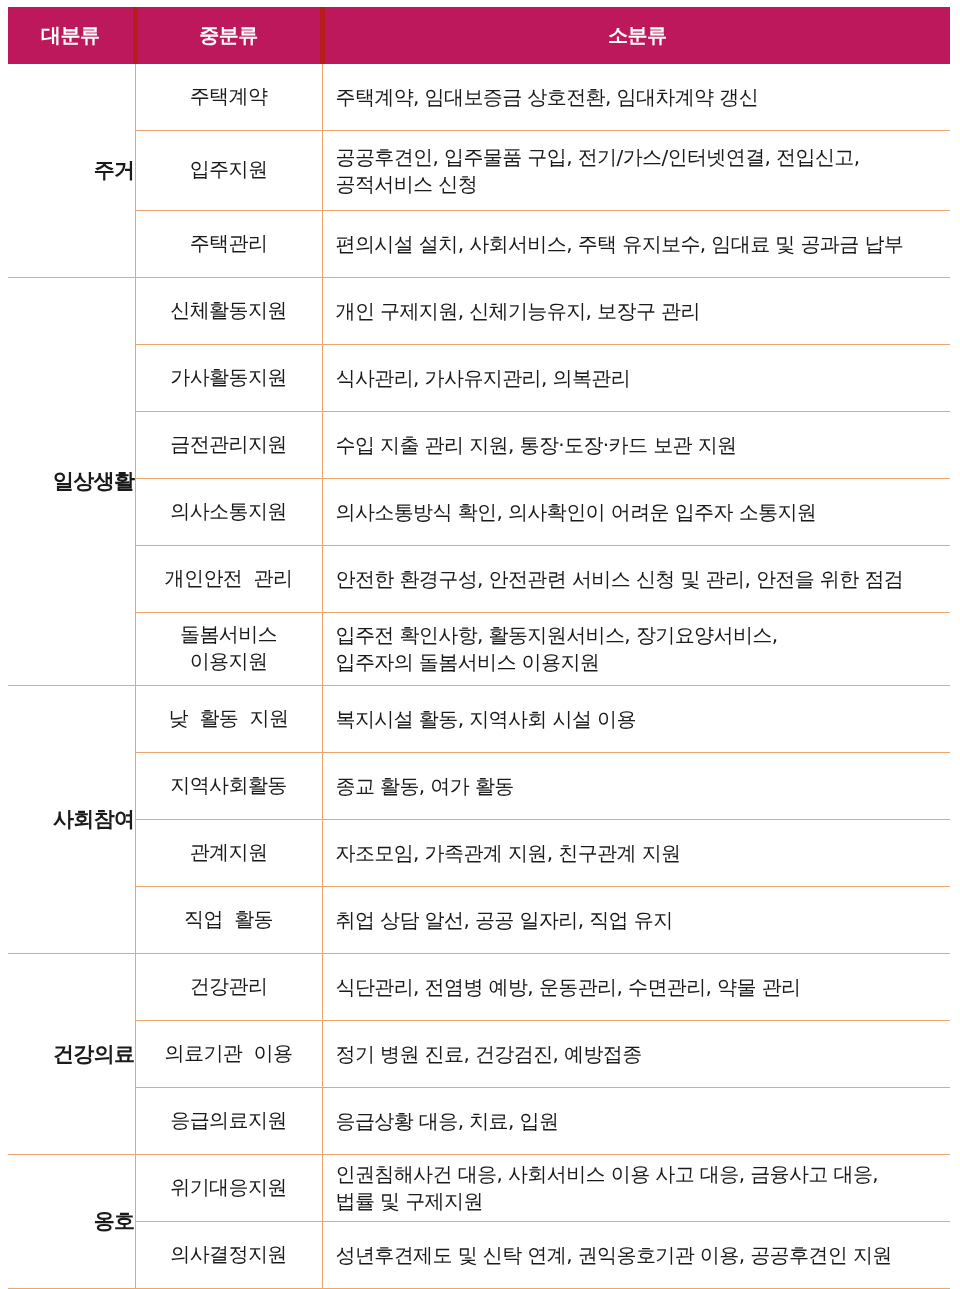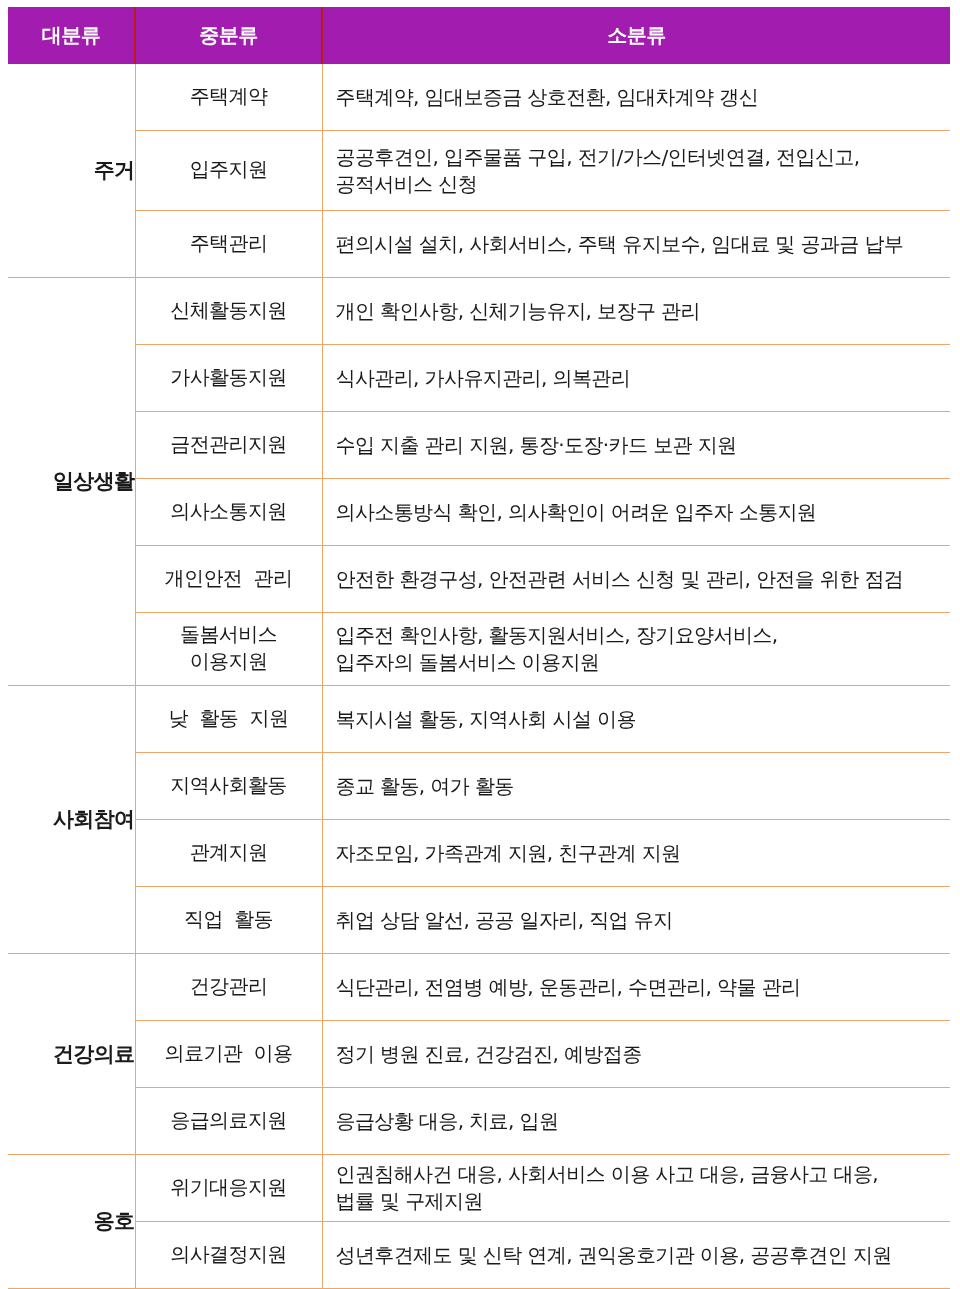--- a/index.html
+++ b/index.html
@@ -1,23 +1,23 @@
 <!DOCTYPE html>
 <html><head>
   <meta charset="utf-8">
   <style>
     html, body { margin: 0; padding: 0; background: #ffffff; }
     body { width: 960px; height: 1289px; position: relative; overflow: hidden;
            font-family: "DejaVu Sans", "Liberation Sans", sans-serif; color: #1a1a1a; }
     table.cat { position: absolute; left: 8px; top: 7px; width: 942px;
                 border-collapse: collapse; table-layout: fixed; }
     col.c1 { width: 127px; } col.c2 { width: 187px; } col.c3 { width: 628px; }
-    thead th { background: #a21caf; color: #ffffff; font-weight: bold; font-size: 20px;
+    thead th { background: #be185d; color: #ffffff; font-weight: bold; font-size: 20px;
                height: 57px; padding: 0; text-align: center; letter-spacing: -0.5px; }
-    thead th + th { border-left: 2px solid #b91c1c; }
+    thead th + th { border-left: 5px solid #b91c1c; }
     tbody td { border-bottom: 1.5px solid #EDA66A; font-size: 20px; padding: 0; vertical-align: middle;
                letter-spacing: -0.6px; line-height: 27px; }
     td.major { font-weight: bold; text-align: right; font-size: 21px; }
     td.mid { text-align: center; border-left: 1.5px solid #EDA66A; font-family: Liberation Mono, monospace; }
     td.minor { text-align: left; padding-left: 13px; border-left: 1.5px solid #EDA66A; }
     tr.h67 td.mid, tr.h67 td.minor { height: 66px; }
     tr.h80 td.mid, tr.h80 td.minor { height: 79px; }
     tr.h73 td.mid, tr.h73 td.minor { height: 72px; }
     .two { white-space: pre-line; }
   </style>
@@ -50,21 +50,21 @@
 공적서비스 신청</td>
     </tr>
     <tr class="h67">
       <td class="mid">주택관리</td>
       <td class="minor">편의시설 설치, 사회서비스, 주택 유지보수, 임대료 및 공과금 납부</td>
     </tr>
 
     <tr class="h67">
       <td class="major" rowspan="6">일상생활</td>
       <td class="mid">신체활동지원</td>
-      <td class="minor">개인 확인사항, 신체기능유지, 보장구 관리</td>
+      <td class="minor">개인 구제지원, 신체기능유지, 보장구 관리</td>
     </tr>
     <tr class="h67">
       <td class="mid">가사활동지원</td>
       <td class="minor">식사관리, 가사유지관리, 의복관리</td>
     </tr>
     <tr class="h67">
       <td class="mid">금전관리지원</td>
       <td class="minor">수입 지출 관리 지원, 통장·도장·카드 보관 지원</td>
     </tr>
     <tr class="h67">

